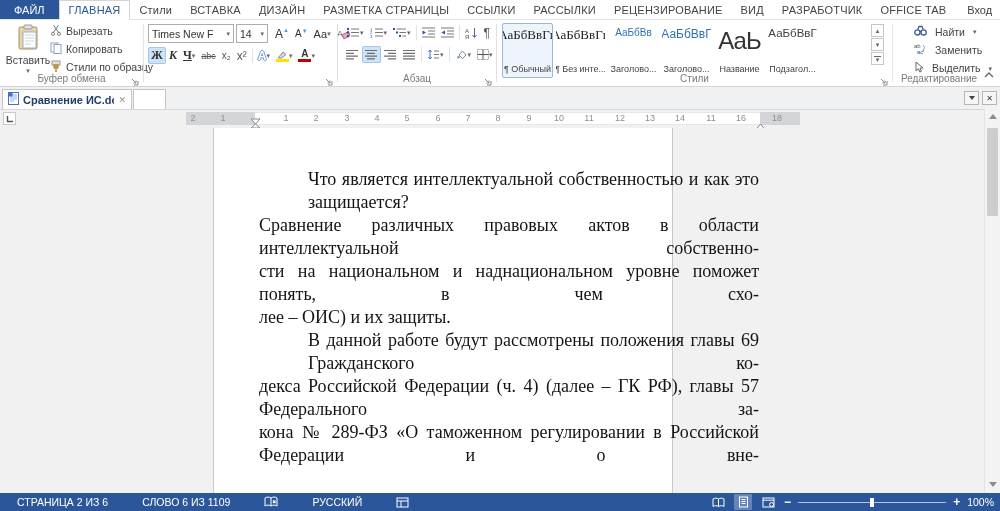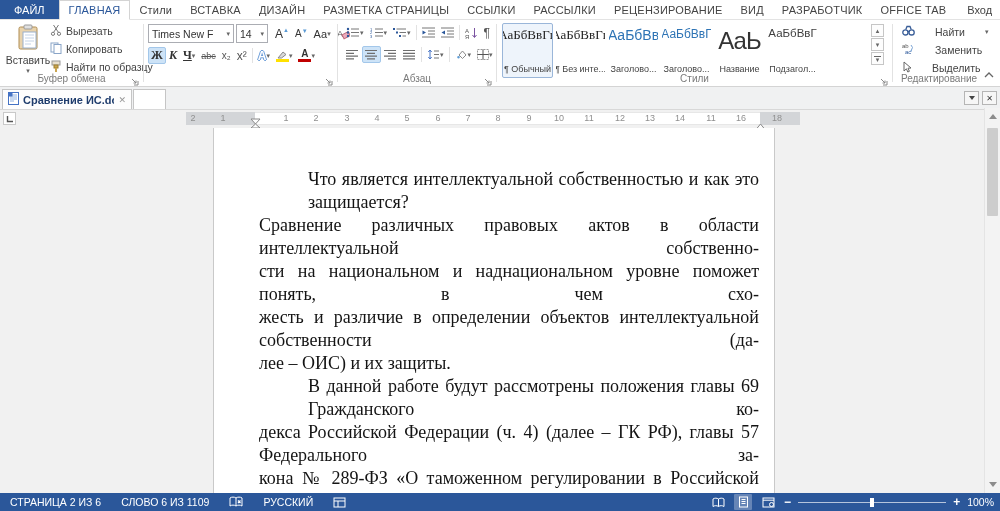--- a/index.html
+++ b/index.html
@@ -48,57 +48,57 @@
   .cards{position:absolute;left:5px;top:3px;display:flex;gap:2px}
   .card{width:51px;height:55px;display:flex;flex-direction:column;align-items:center;justify-content:flex-end;padding:3px 1px;border:1px solid transparent;border-radius:2px;cursor:pointer;overflow:hidden}
   .card.sel{background:#eef4fb;border-color:#9ab6d9}
   .card .pv{white-space:nowrap;color:#222}
   .card .nm{font-size:9px;color:#444;white-space:nowrap;margin-top:auto}
   .sbtns{position:absolute;left:374px;top:4px;display:flex;flex-direction:column;gap:1px}
   .sbtn{width:13px;height:13px;border:1px solid #c6c6c6;background:#fdfdfd;display:flex;align-items:center;justify-content:center;font-size:7px;color:#666;cursor:pointer}
 
   
   .g-edit{left:894px;width:90px}
-  .erow{position:absolute;left:8px;display:flex;align-items:center;gap:20px;font-size:10.5px;color:#444;white-space:nowrap;cursor:pointer}
+  .erow{position:absolute;left:20px;display:flex;align-items:center;gap:8px;font-size:10.5px;color:#444;white-space:nowrap;cursor:pointer}
   .collapse{position:absolute;right:6px;bottom:4px;cursor:pointer}
 
   
   .tabbar{position:absolute;top:87px;left:0;right:0;height:23px;background:#f0f1f2;border-bottom:1px solid #d8d8d8}
   .dtab{position:absolute;left:2px;bottom:0;height:20px;width:130px;background:#fdfdfd;border:1px solid #c5c5c5;border-bottom:none;display:flex;align-items:center;gap:4px;padding:0 5px;cursor:pointer}
   .dtab .ttl{font-size:11px;font-weight:bold;color:#1f3d6d;white-space:nowrap;overflow:hidden}
   .dtab .x{margin-left:auto;font-size:9px;color:#999}
   .dtab-stub{position:absolute;left:133px;bottom:0;height:20px;width:33px;background:#fff;border:1px solid #c5c5c5;border-bottom:none;cursor:pointer}
   .tb-btn{position:absolute;top:4px;width:15px;height:14px;border:1px solid #b5b5b5;background:#f6f6f6;display:flex;align-items:center;justify-content:center;font-size:8px;color:#333;cursor:pointer}
 
   
   .rulerband{position:absolute;top:110px;left:0;right:16px;height:18px;background:#f1f1f1}
   .tabsel{position:absolute;left:3px;top:2px;width:13px;height:13px;background:#fff;border:1px solid #c9c9c9;display:flex;align-items:center;justify-content:center;cursor:pointer}
   .rstrip{position:absolute;left:186px;top:2px;height:13px;width:614px}
   .rseg{position:absolute;top:0;height:13px}
   .rnum{position:absolute;top:1px;font-size:9px;color:#8f8f8f;transform:translateX(-50%)}
   .rmark{position:absolute;cursor:pointer}
 
   
   .docarea{position:absolute;top:128px;left:0;right:16px;bottom:18px;background:#f1f1f1;overflow:hidden}
-  .page{position:absolute;left:213px;top:0;width:562px;bottom:0;background:#fff;border-left:1px solid #c9c9c9;border-right:1px solid #c9c9c9}
+  .page{position:absolute;left:213px;top:0;width:460px;bottom:0;background:#fff;border-left:1px solid #c9c9c9;border-right:1px solid #c9c9c9}
   .dtext{position:absolute;left:45px;top:40px;width:500px;font-family:"Liberation Serif",serif;font-size:18px;line-height:23px;color:#141414}
   .ln{text-align:justify;text-align-last:justify}
   .ln.last{text-align-last:left}
   .ln.ind{padding-left:49px}
 
   
   .vsb{position:absolute;right:0;top:108px;width:16px;bottom:18px;background:#f3f3f3;border-left:1px solid #e4e4e4}
   .vsb .arr{position:absolute;left:0;width:15px;height:16px;display:flex;align-items:center;justify-content:center;cursor:pointer}
   .tri-u{width:0;height:0;border:4px solid transparent;border-bottom:5px solid #8c8c8c;margin-bottom:3px}
   .tri-d{width:0;height:0;border:4px solid transparent;border-top:5px solid #8c8c8c;margin-top:3px}
   .thumb{position:absolute;left:2px;width:11px;top:20px;height:88px;background:#cdcdcd;border-radius:1px;cursor:pointer}
 
   
   .sb{position:absolute;left:0;right:0;bottom:0;height:18px;background:#2b579a;color:#fff;font-size:10.5px;display:flex;align-items:center}
-  .sbi{padding:0 10px;display:flex;align-items:center;gap:4px;cursor:pointer;white-space:nowrap}
+  .sbi{padding:0 17px;display:flex;align-items:center;gap:4px;cursor:pointer;white-space:nowrap}
   .sbr{position:absolute;right:6px;top:0;height:18px;display:flex;align-items:center;gap:7px}
   .vwbtn{display:flex;align-items:center;justify-content:center;width:18px;height:16px;cursor:pointer;border-radius:1px}
   .vwbtn.active{background:rgba(255,255,255,.28)}
   .ztrack{position:relative;width:148px;height:1px;background:rgba(255,255,255,.65)}
   .zthumb{position:absolute;left:50%;top:-4px;width:4px;height:9px;background:#fff;transform:translateX(-50%);cursor:pointer}
   .zpm{font-size:12px;font-weight:bold;cursor:pointer;line-height:1}
 </style>
 </head>
 <body>
 
@@ -156,21 +156,21 @@
           <span>Копировать</span>
         </div>
         <div class="srow">
           <span>
             <svg width="12" height="12" viewBox="0 0 12 12">
               <rect x="2" y="1" width="8" height="4" fill="#e8e0d0" stroke="#999"></rect>
               <rect x="4" y="5" width="4" height="3" fill="#caa54f" stroke="#a08030"></rect>
               <rect x="5" y="8" width="2" height="4" fill="#caa54f"></rect>
             </svg>
           </span>
-          <span>Найти по образцу</span>
+          <span>Стили по образцу</span>
         </div>
       </div>
       <div class="group-label">Буфер обмена</div>
       <div class="dlg">
         <svg width="10" height="10" viewBox="0 0 10 10" stroke="#8a8a8a" fill="none">
           <path d="M8 4 V8 H4 M2 2 L6 6 M6 3.5 V6 H3.5"></path>
         </svg>
       </div>
     </div>
     <div class="vsep" style="left:143px"></div>
@@ -354,21 +354,21 @@
       <div class="cards">
         <div class="card sel">
           <span class="pv ser" style="font-size:13px">АаБбВвГг,</span>
           <span class="nm">¶ Обычный</span>
         </div>
         <div class="card">
           <span class="pv ser" style="font-size:13px">АаБбВвГг,</span>
           <span class="nm">¶ Без инте...</span>
         </div>
         <div class="card">
-          <span class="pv" style="font-size:14px;color:#2e74b5">АаБбВв</span>
+          <span class="pv" style="font-size:10px;color:#2e74b5">АаБбВв</span>
           <span class="nm">Заголово...</span>
         </div>
         <div class="card">
           <span class="pv" style="font-size:12px;color:#2e74b5">АаБбВвГ</span>
           <span class="nm">Заголово...</span>
         </div>
         <div class="card">
           <span class="pv" style="font-size:24px;color:#333;letter-spacing:-1px">АаЬ</span>
           <span class="nm">Название</span>
         </div>
@@ -501,21 +501,20 @@
       </span>
     </div>
   </div>
 
   <div class="docarea">
     <div class="page">
       <div class="dtext">
         <div class="ln ind">Что является интеллектуальной собственностью и как это защищается?</div>
         <div class="ln">Сравнение различных правовых актов в области интеллектуальной собственно-</div>
         <div class="ln">сти на национальном и наднациональном уровне поможет понять, в чем схо-</div>
-        <div class="ln">жесть и различие в определении объектов интеллектуальной собственности (да-</div>
         <div class="ln last">лее – ОИС) и их защиты.</div>
         <div class="ln ind">В данной работе будут рассмотрены положения главы 69 Гражданского ко-</div>
         <div class="ln">декса Российской Федерации (ч. 4) (далее – ГК РФ), главы 57 Федерального за-</div>
         <div class="ln">кона № 289-ФЗ «О таможенном регулировании в Российской Федерации и о вне-</div>
 
       </div>
     </div>
   </div>
 
   <div class="vsb">

